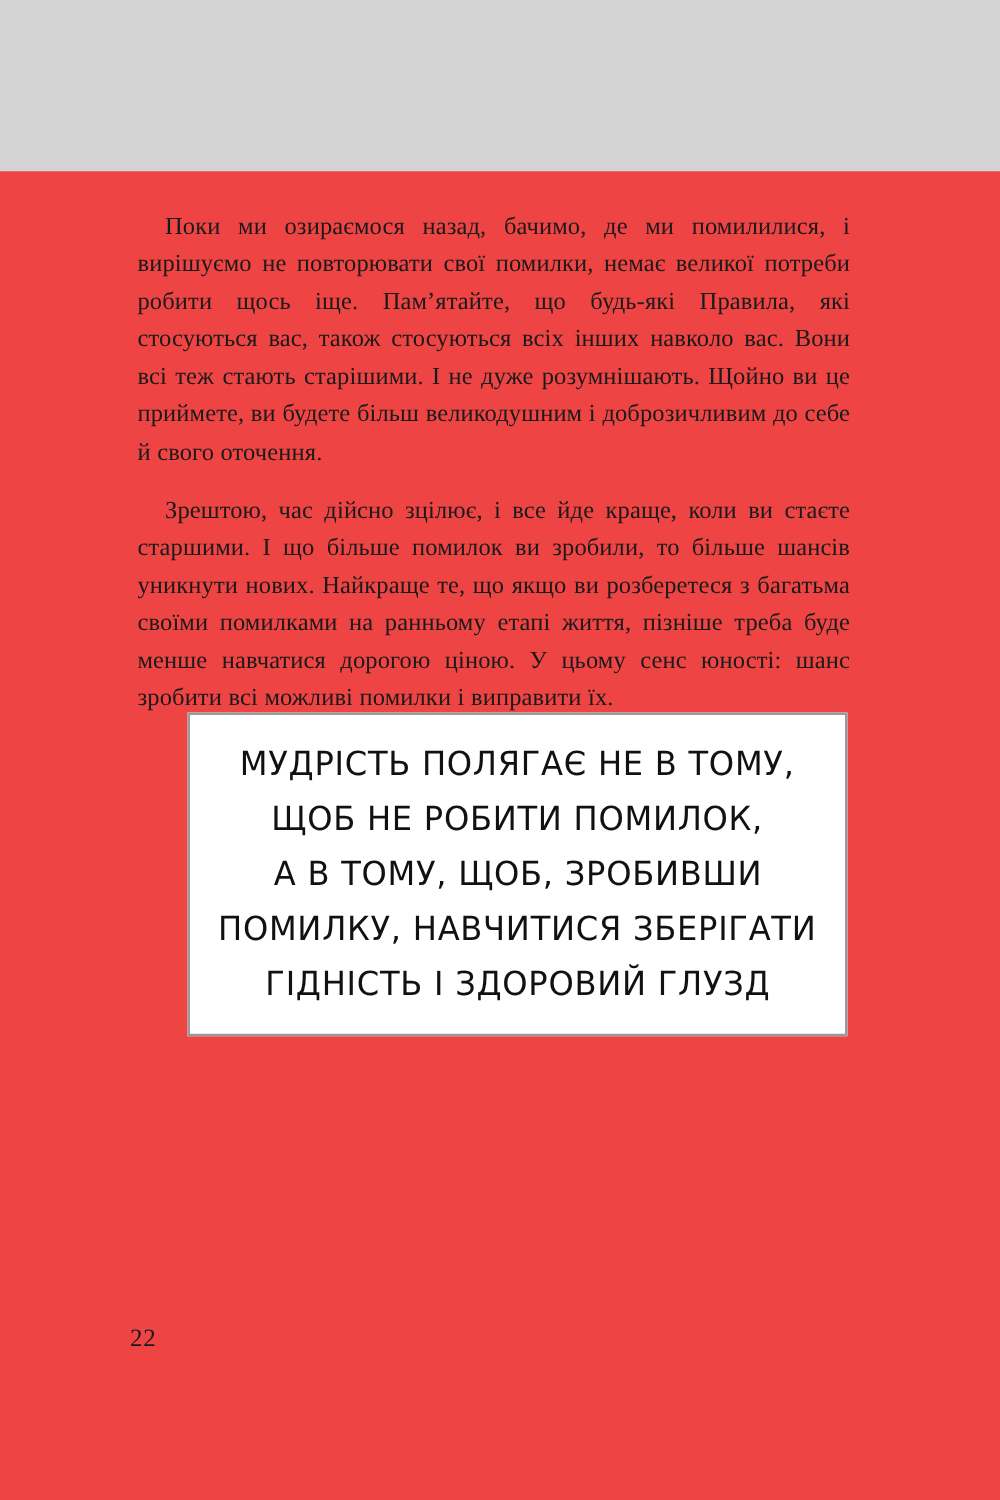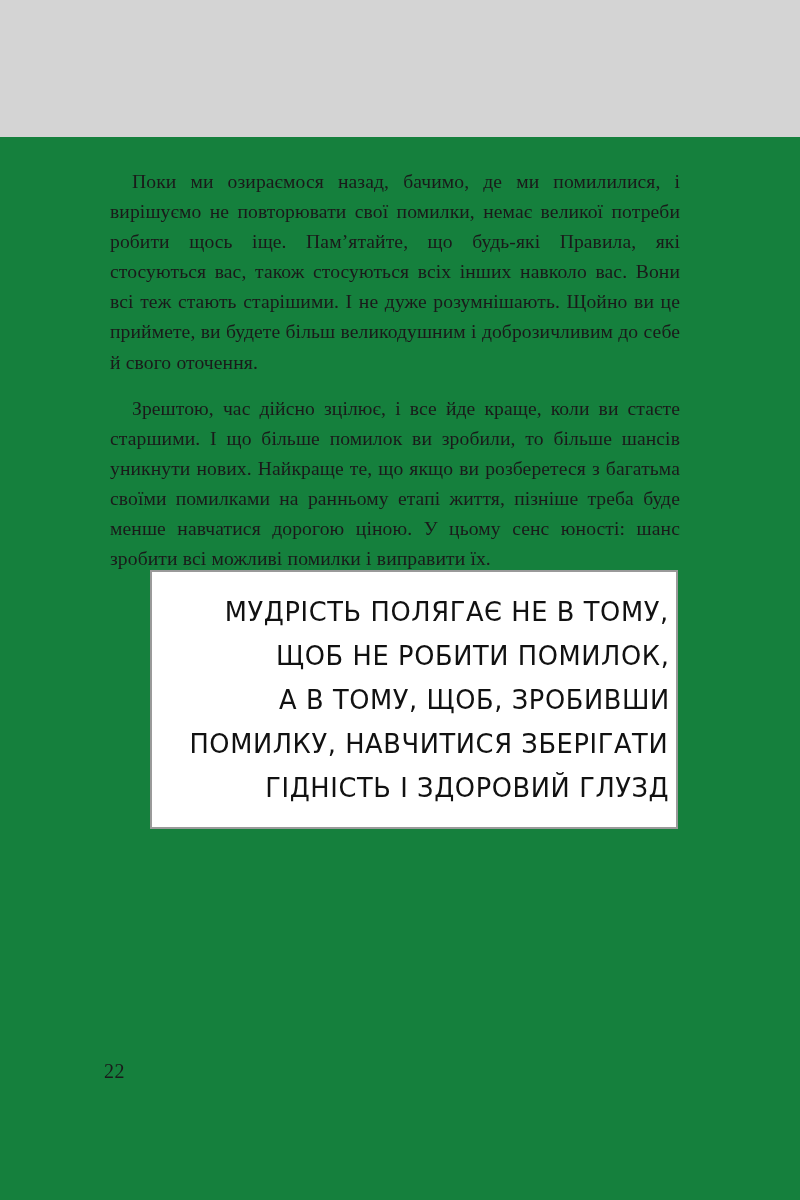--- a/index.html
+++ b/index.html
@@ -13,21 +13,21 @@
     background: #ffffff;
     font-family: "Liberation Serif", "DejaVu Serif", serif;
     overflow: hidden;
     position: relative;
   }
 
   #page {
     position: relative;
     width: 800px;
     height: 1200px;
-    background: #15803d;
+    background: #ef4444;
   }
 
   
   .header-band {
     position: absolute;
     top: 0;
     left: 0;
     width: 800px;
     height: 137px;
     background: #d4d4d4;
@@ -63,21 +63,21 @@
     position: absolute;
     left: 150px;
     top: 570px;
     width: 528px;
     height: 259px;
     border: 2px solid #9a9a9a;
     box-sizing: border-box;
     background: #ffffff;
     display: flex;
     flex-direction: column;
-    align-items: flex-end;
+    align-items: center;
     justify-content: center;
   }
   .quote-line {
     font-family: "DejaVu Sans", "Liberation Sans", sans-serif;
     font-size: 26.5px;
     line-height: 44px;
     letter-spacing: 0.6px;
     color: #111111;
     text-align: center;
     white-space: nowrap;

